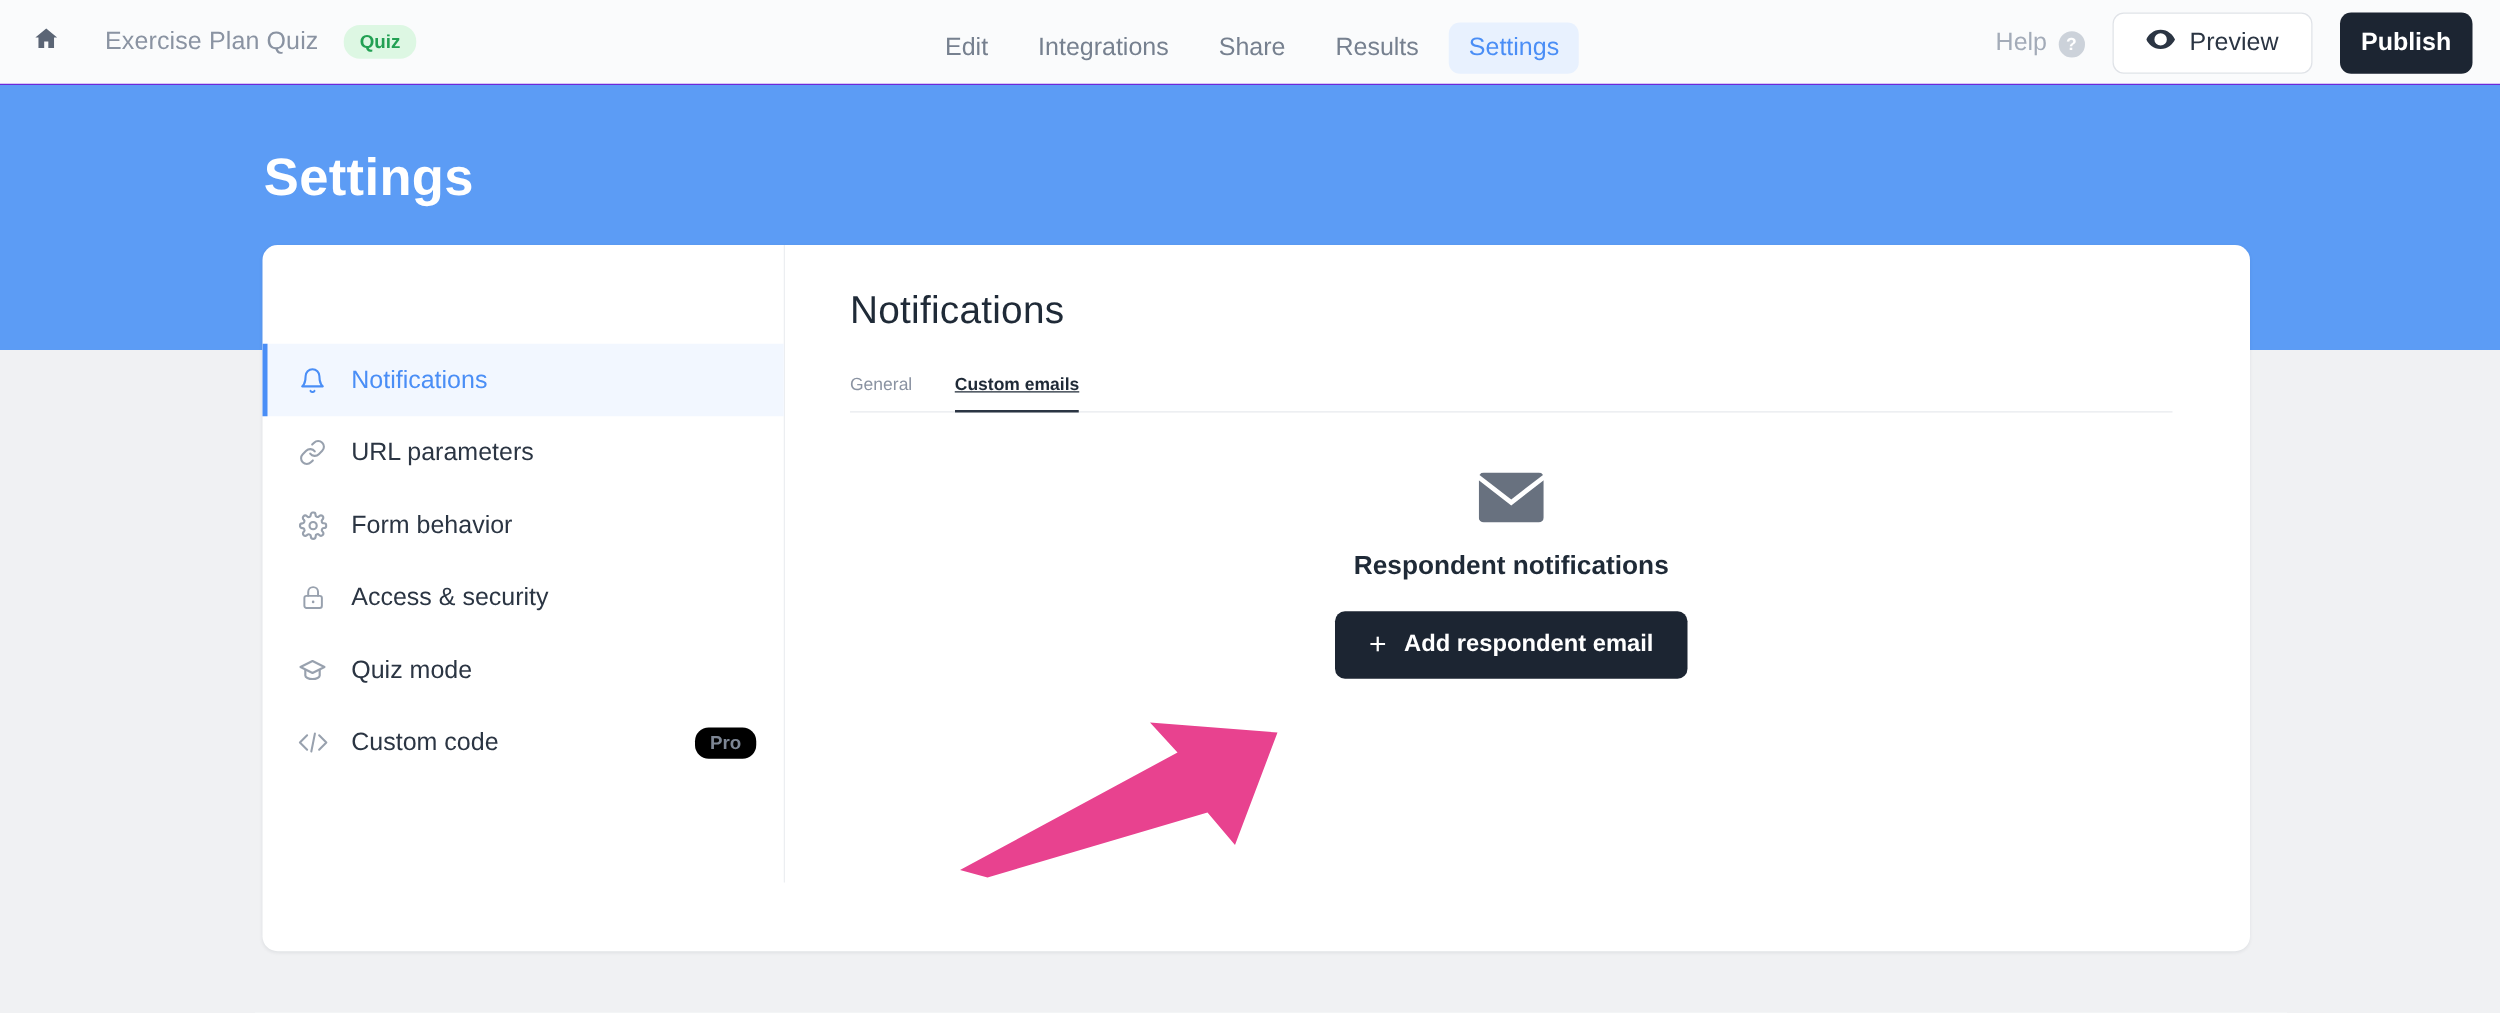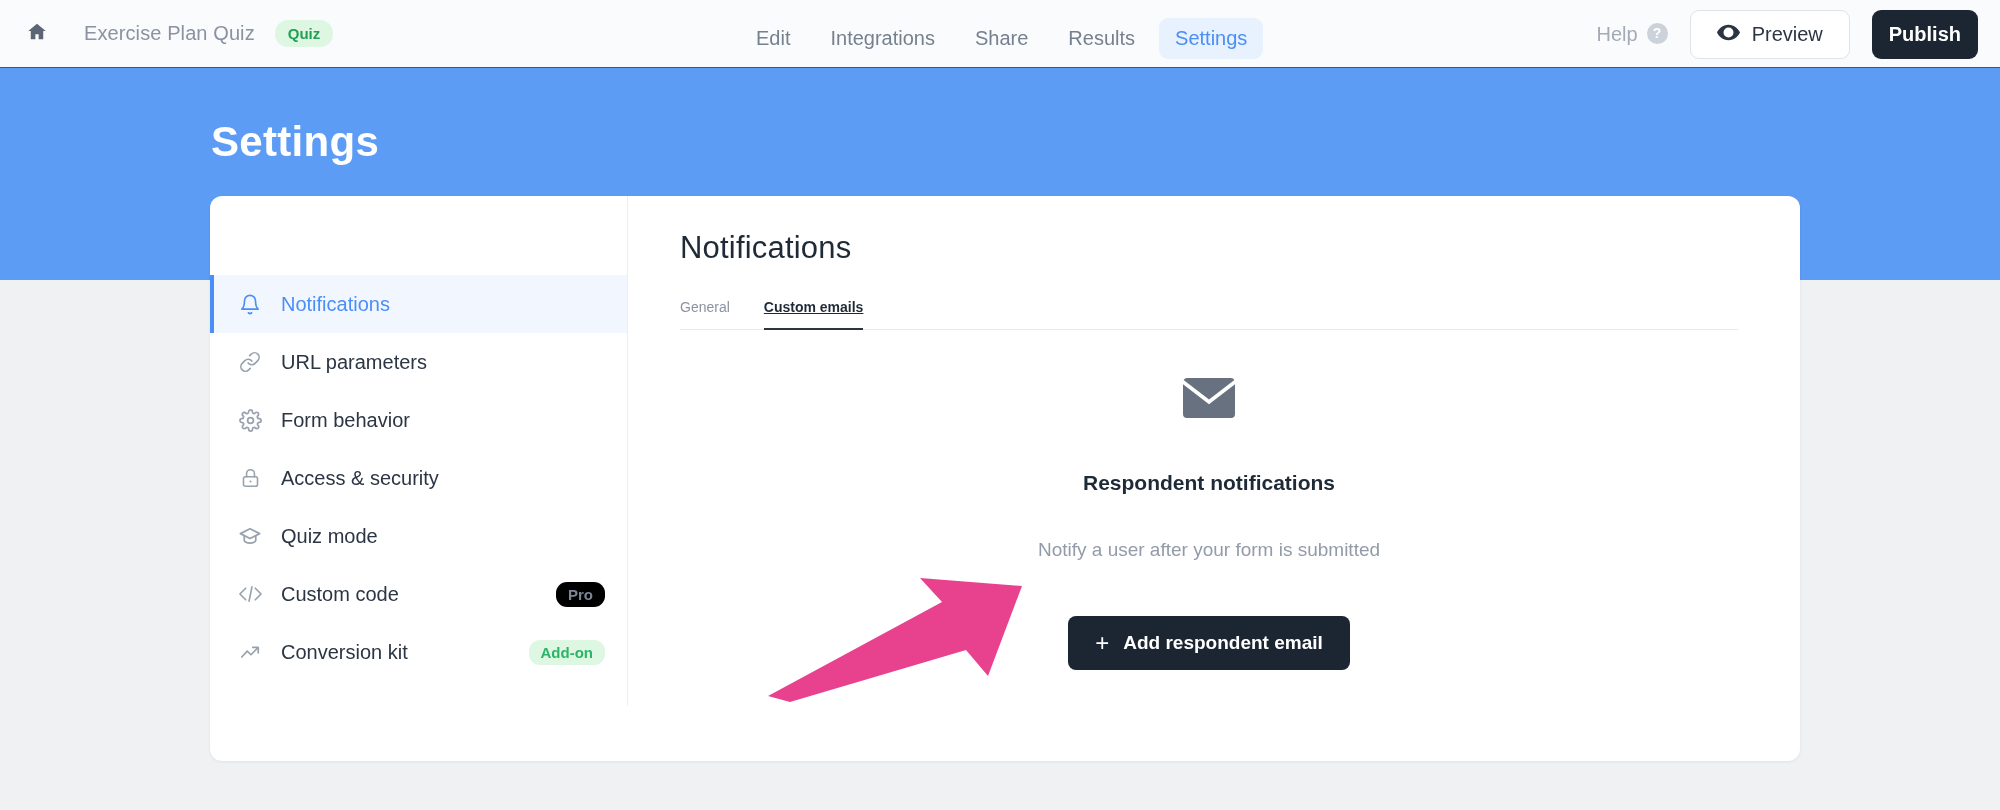--- a/index.html
+++ b/index.html
@@ -40,21 +40,21 @@
   .nav-item {
     font-size: 20px; color: #76808f;
     padding: 9px 16px; border-radius: 9px; white-space: nowrap;
   }
   .nav-item.active { color: #4a8ef6; background: #e8f1fe; font-weight: normal; }
 
   .right-group {
     position: absolute; right: 22px; top: 0;
     height: 68px; display: flex; align-items: center; gap: 22px;
   }
-  .help { display: flex; align-items: flex-start; gap: 9px; color: #a3abb8; font-size: 20px; }
+  .help { display: flex; align-items: flex-end; gap: 9px; color: #a3abb8; font-size: 20px; }
   .help-circle {
     width: 21px; height: 21px; border-radius: 50%;
     background: #ccd2da; color: #fff;
     font-size: 14px; font-weight: bold;
     display: flex; align-items: center; justify-content: center;
   }
   .preview-btn {
     display: flex; align-items: center; gap: 12px;
     background: #fff; border: 1px solid #e0e3e8;
     border-radius: 9px; padding: 12px 26px;
@@ -122,21 +122,20 @@
   }
   .tab {
     font-size: 14px; color: #8a93a2; padding-bottom: 13px;
     border-bottom: 2px solid transparent; margin-bottom: -1px;
   }
   .tab.active { color: #1f2a37; font-weight: bold; border-bottom-color: #2b3543; text-decoration: underline; }
 
   .empty {
     margin-top: 48px; display: flex; flex-direction: column;
     align-items: center;
-    gap: 31px;
   }
   .env-icon { color: #68717f; }
   .empty-title { margin-top: 18px; font-size: 21px; font-weight: bold; color: #1f2a37; }
   .empty-sub { margin-top: 13px; font-size: 19px; color: #939ba8; }
   .add-btn {
     margin-top: 24px; background: #1c2532; color: #fff;
     border-radius: 8px; padding: 15px 27px;
     font-size: 19px; font-weight: bold;
     display: flex; align-items: center; gap: 14px;
     position: relative; z-index: 3;
@@ -248,49 +247,38 @@
         <svg width="25" height="22" viewBox="0 0 26 22" fill="none" stroke="currentColor" stroke-width="1.7" stroke-linecap="round" stroke-linejoin="round">
           <path d="M8 5 2 11l6 6"></path>
             <path d="M18 5l6 6-6 6"></path>
             <path d="M14.5 3.5 11.5 18.5"></path>
         </svg>
       </span>
       <span class="side-label">Custom code</span>
       <span class="pill gray">Pro</span>
     </div>
 
-    <div class="side-item">
-      <span class="side-icon">
-        <svg width="24" height="22" viewBox="0 0 24 24" fill="none" stroke="currentColor" stroke-width="1.8" stroke-linecap="round" stroke-linejoin="round">
-          <path d="M3 17.5 9 11l4 4 7.5-7.5"></path>
-            <path d="M15 7h6v6"></path>
-        </svg>
-      </span>
-      <span class="side-label">Conversion kit</span>
-      <span class="pill green">Add-on</span>
-    </div>
   </div>
 
   <div class="panel">
     <div class="panel-title">Notifications</div>
 
     <div class="tabs">
       <div class="tab">General</div>
       <div class="tab active">Custom emails</div>
     </div>
 
     <div class="empty">
       <span class="env-icon">
         <svg width="52" height="40" viewBox="0 0 52 40" fill="currentColor">
           <path d="M4 0h44a4 4 0 0 1 3.4 1.9L26 21.5 .6 1.9A4 4 0 0 1 4 0z"></path>
           <path d="M0 6.2 26 26.3 52 6.2V36a4 4 0 0 1-4 4H4a4 4 0 0 1-4-4z"></path>
         </svg>
       </span>
       <div class="empty-title">Respondent notifications</div>
-      <div class="empty-sub">Notify a user after your form is submitted</div>
       <div class="add-btn">
         <span class="plus">+</span>
         <span>Add respondent email</span>
       </div>
     </div>
   </div>
 </div>
 
 <div class="arrow">
   <svg width="300" height="145" viewBox="0 0 300 145">

